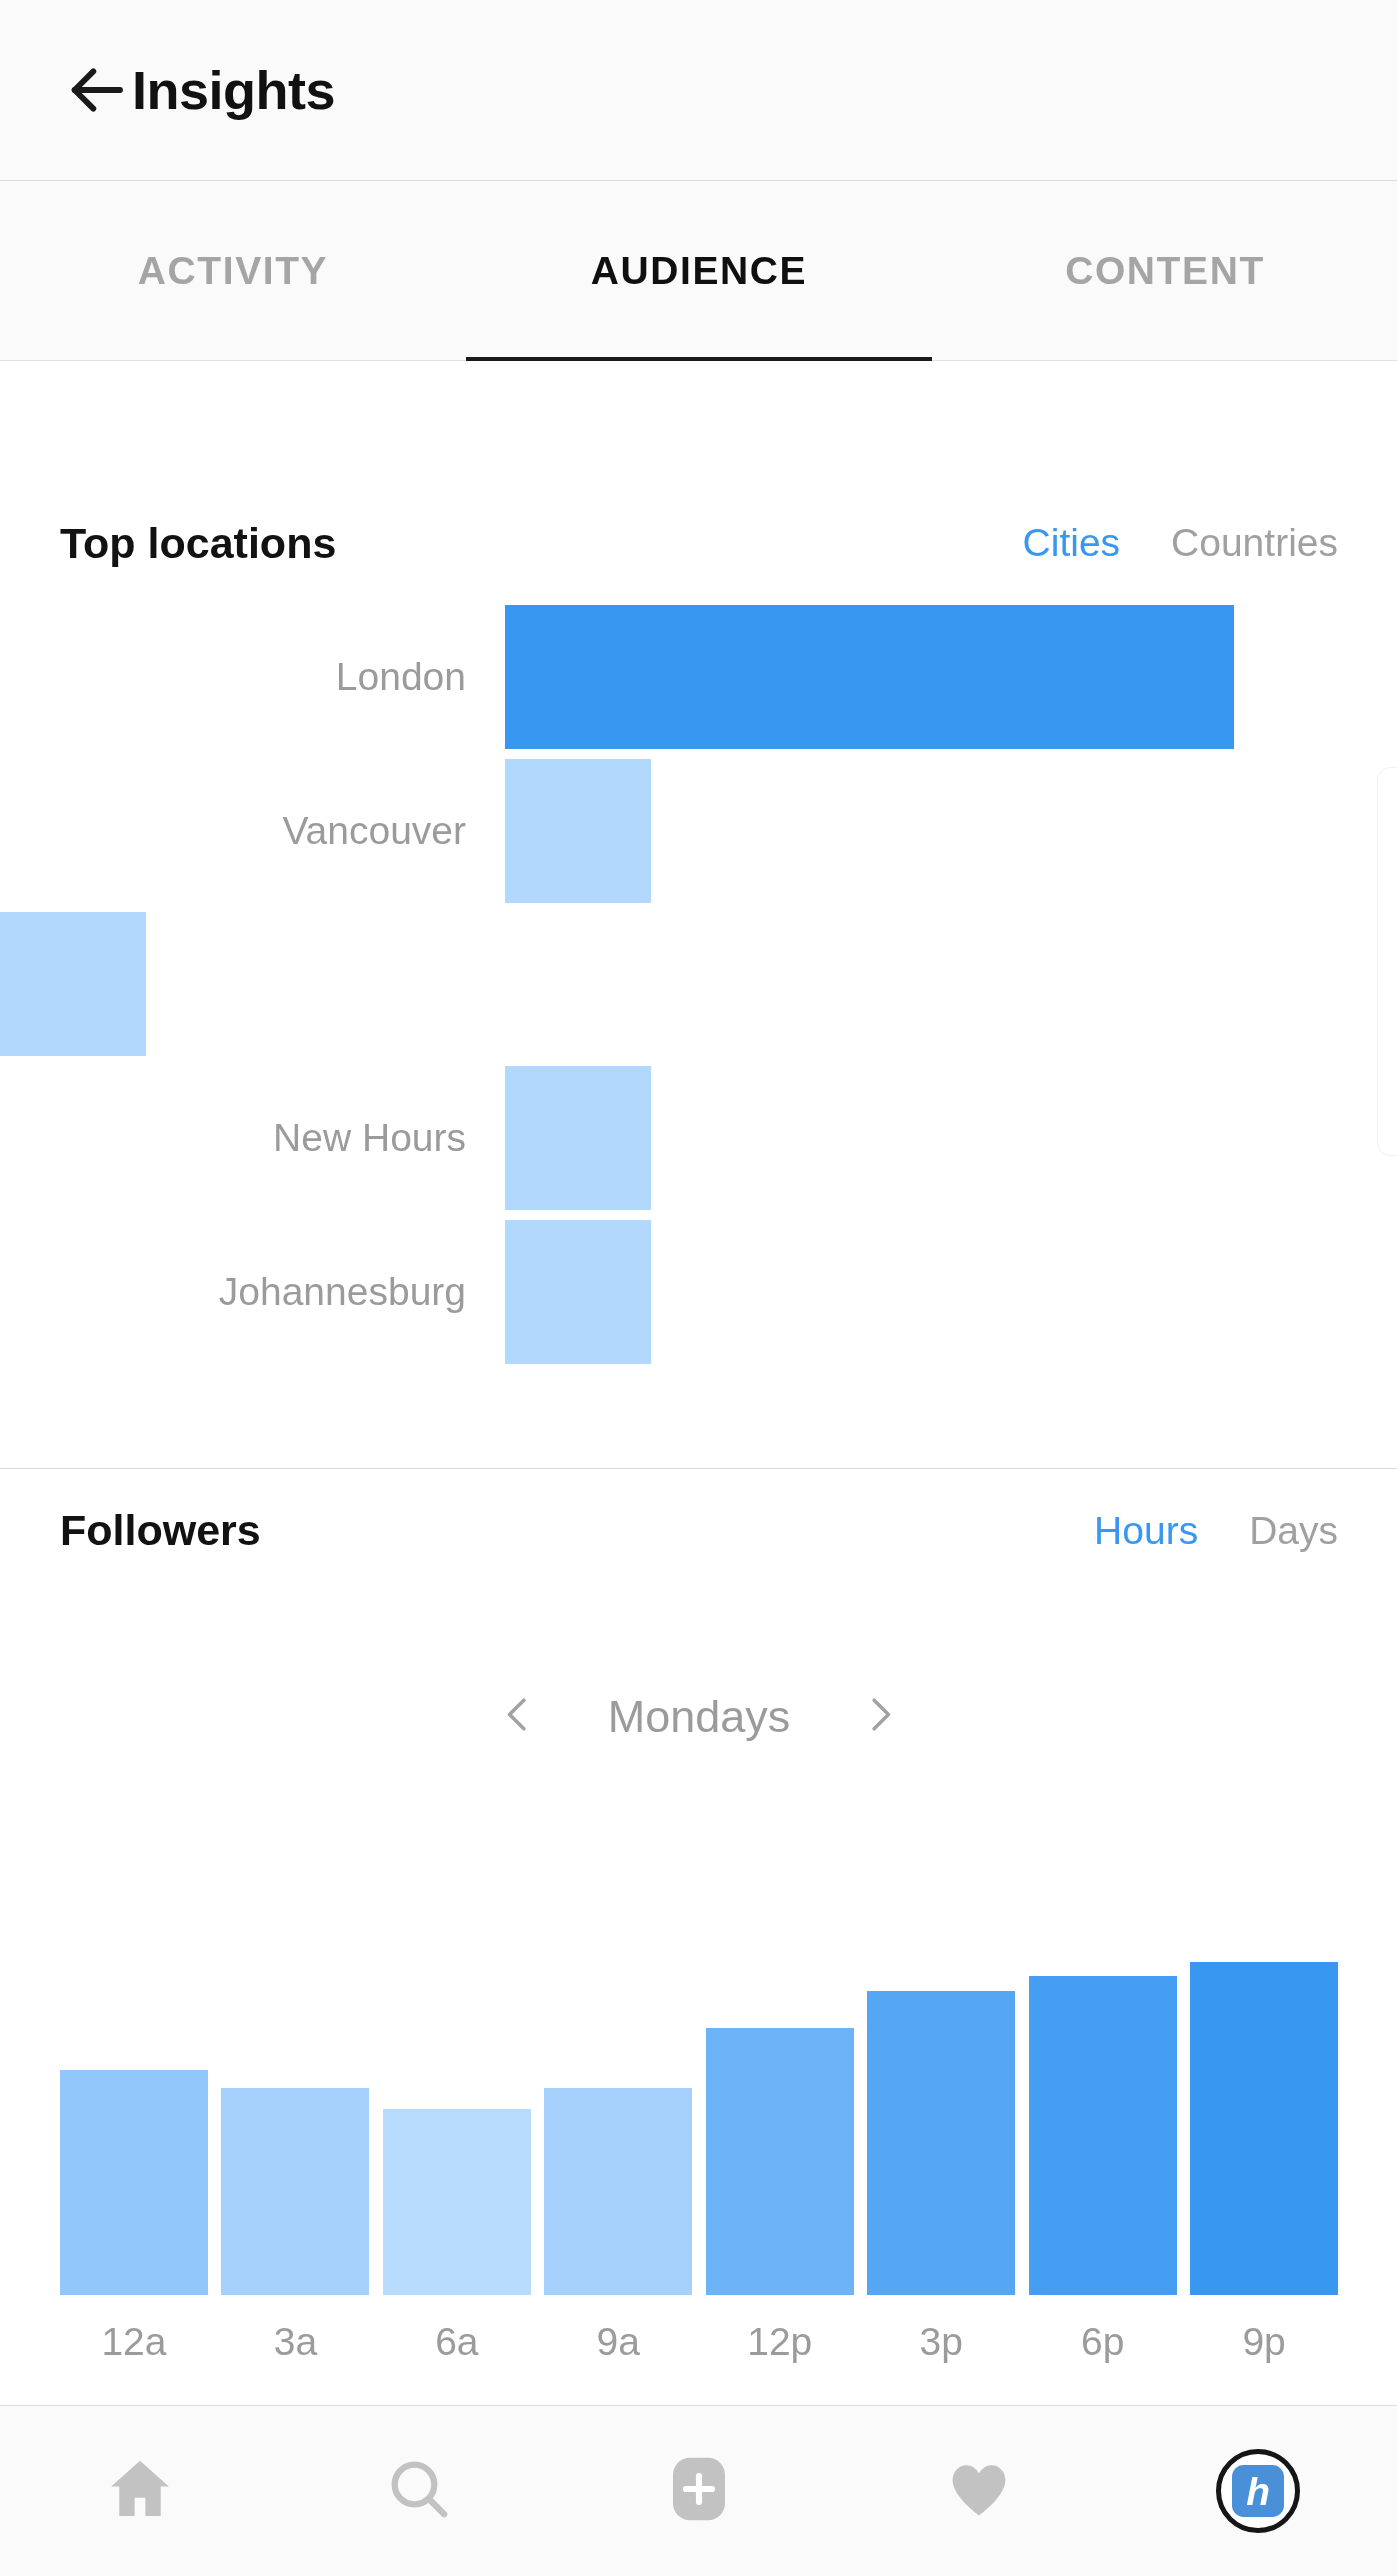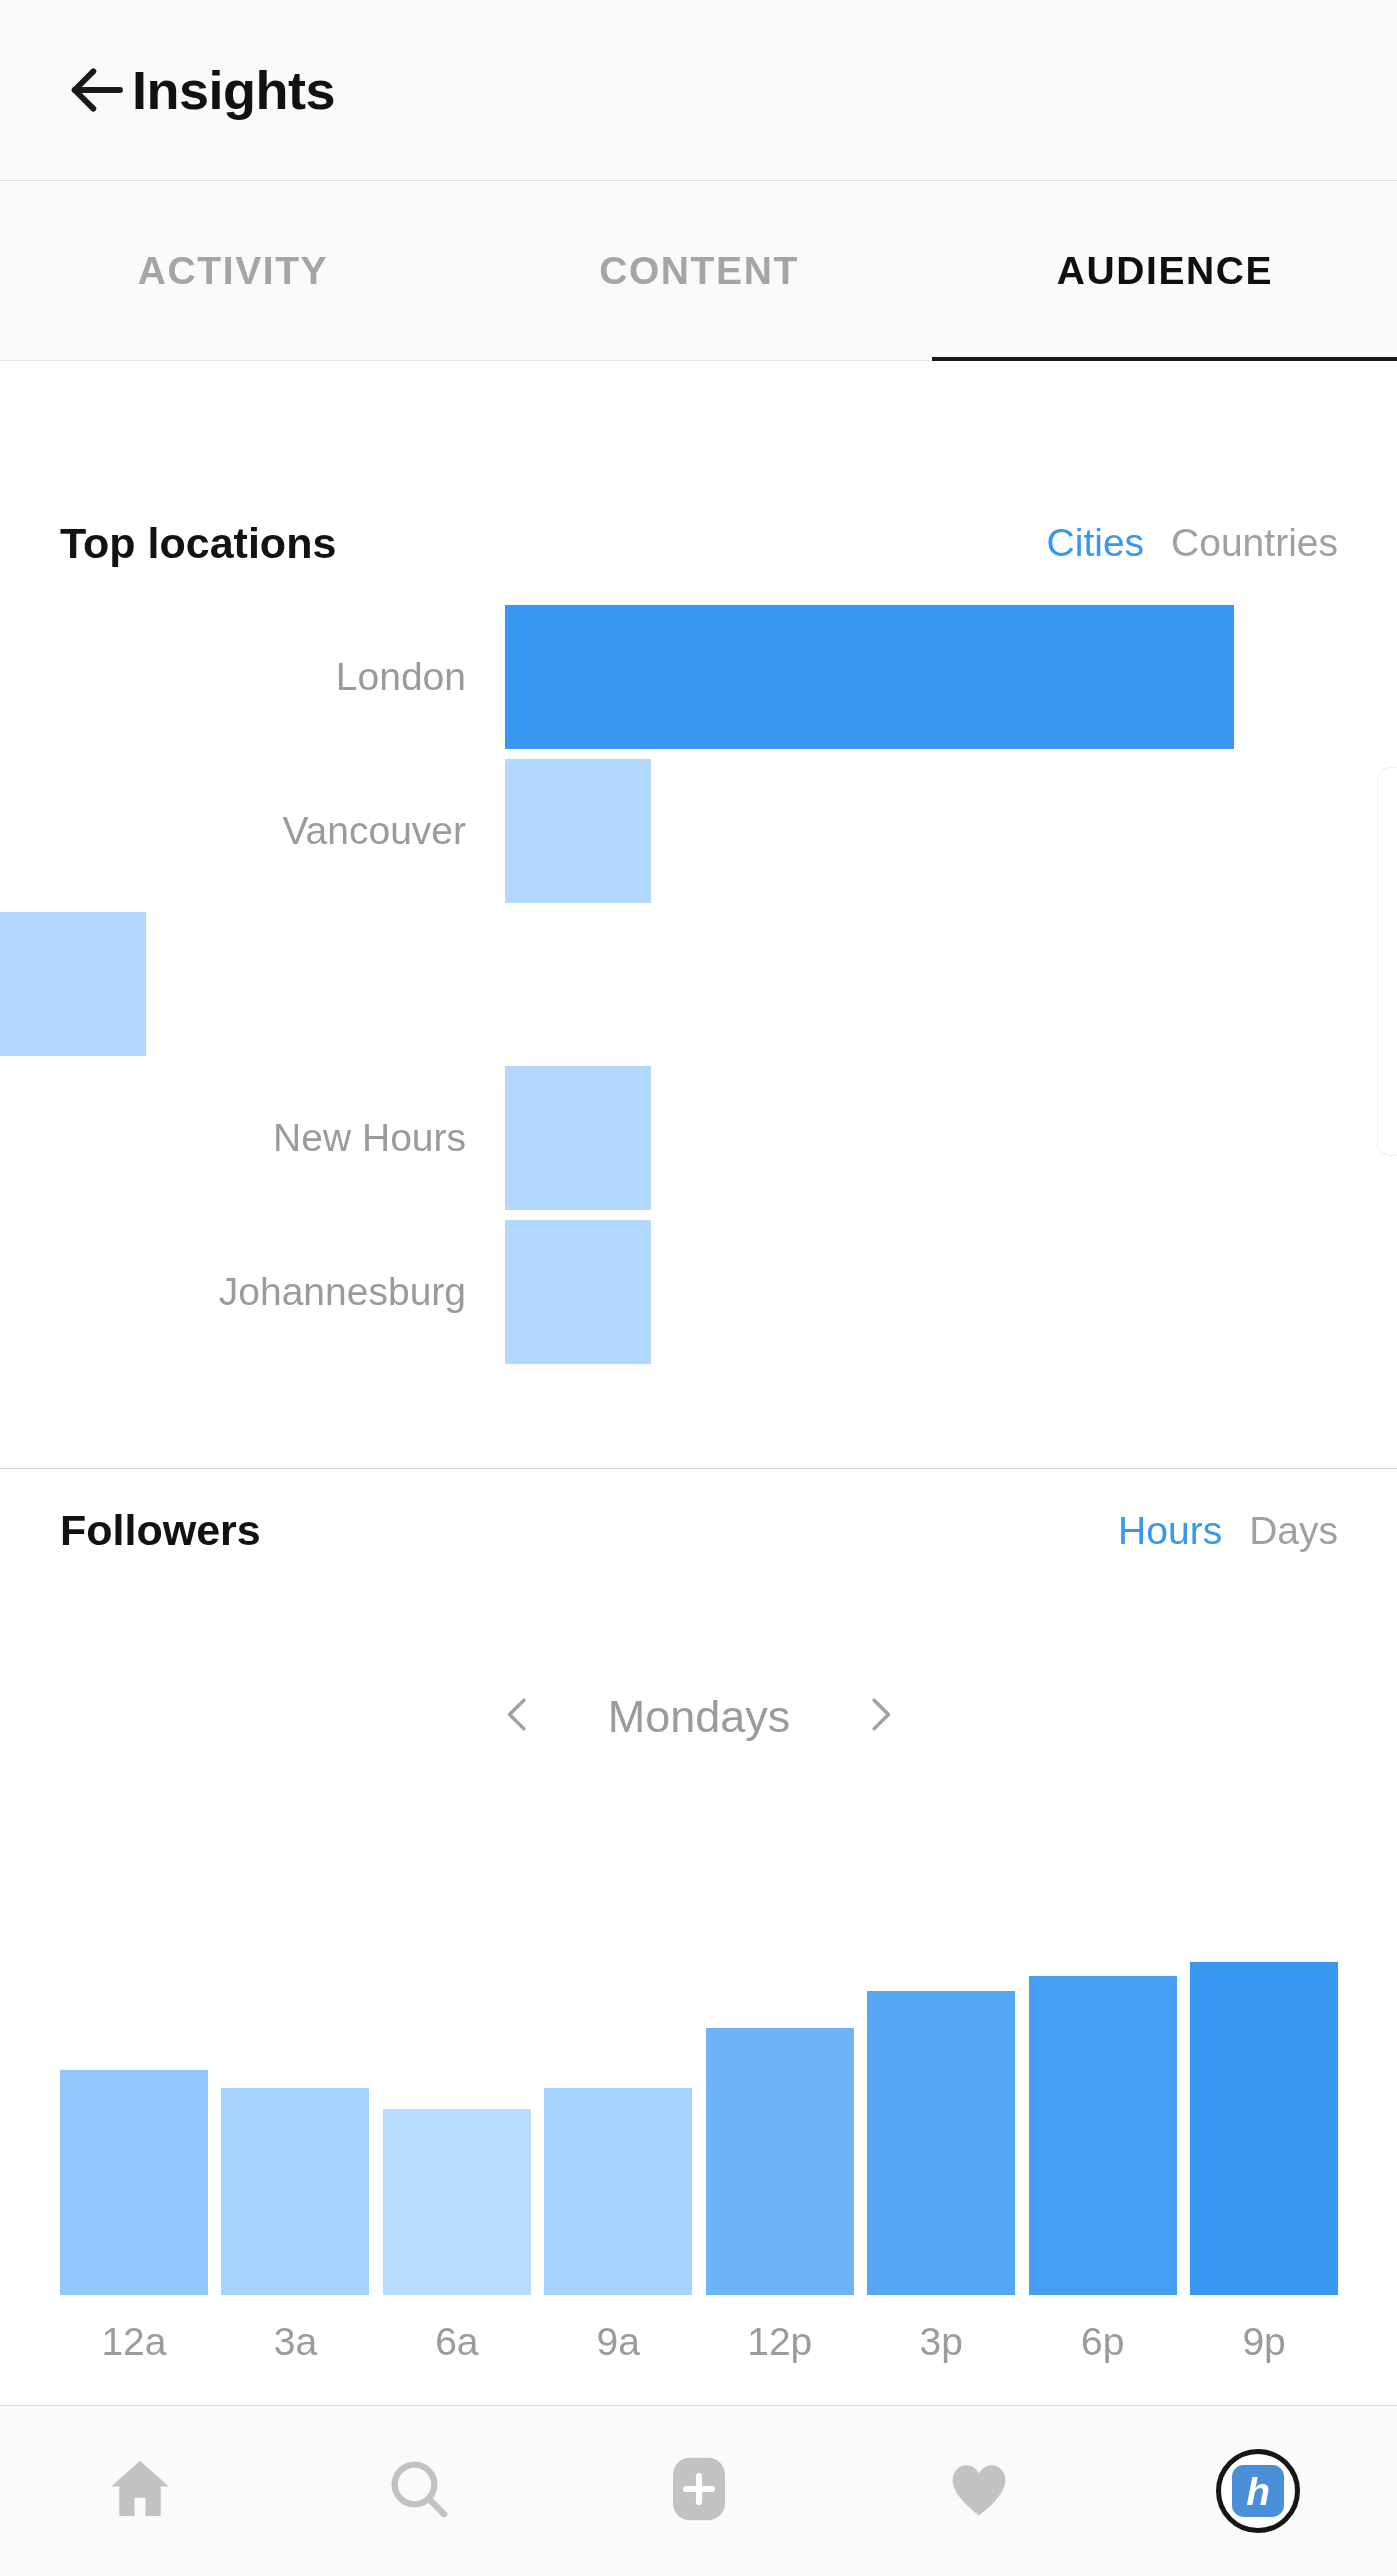--- a/index.html
+++ b/index.html
@@ -81,21 +81,21 @@
     align-items: center;
     padding: 0 60px;
     height: 124px;
   }
   .section-title {
     font-size: 43px;
     font-weight: bold;
     color: #121212;
     flex: 1 1 auto;
   }
-  .toggle-group { display: flex; align-items: center; gap: 27px; }
+  .toggle-group { display: flex; align-items: center; gap: 51px; }
   .toggle-opt {
     font-size: 39px;
     color: #a0a0a0;
     cursor: pointer;
   }
   .toggle-opt.active { color: #3897f0; }
 
   
   .locations {
     flex: 0 0 auto;
@@ -245,22 +245,22 @@
           <line x1="21" y1="12" x2="4" y2="12"></line>
           <polyline points="11,5 4,12 11,19"></polyline>
         </svg>
       </span>
     </div>
     <div class="page-title">Insights</div>
   </div>
 
   <div class="tabs">
     <div class="tab">ACTIVITY</div>
+    <div class="tab active">AUDIENCE</div>
     <div class="tab">CONTENT</div>
-    <div class="tab active">AUDIENCE</div>
   </div>
 
   <div class="section locations">
     <div class="section-head">
       <div class="section-title">Top locations</div>
       <div class="toggle-group">
         <div class="toggle-opt active">Cities</div>
         <div class="toggle-opt">Countries</div>
       </div>
     </div>

